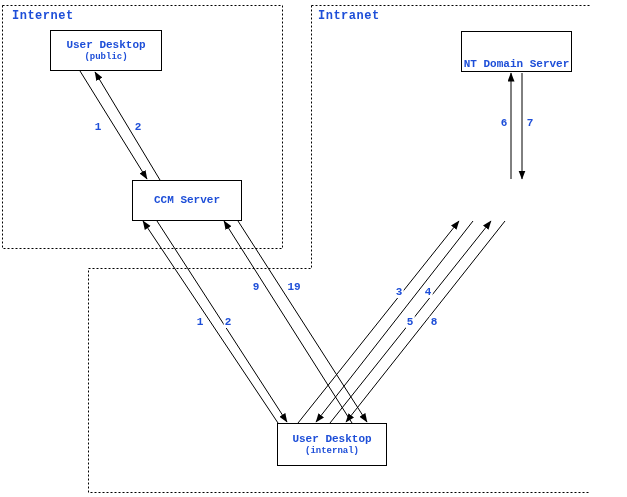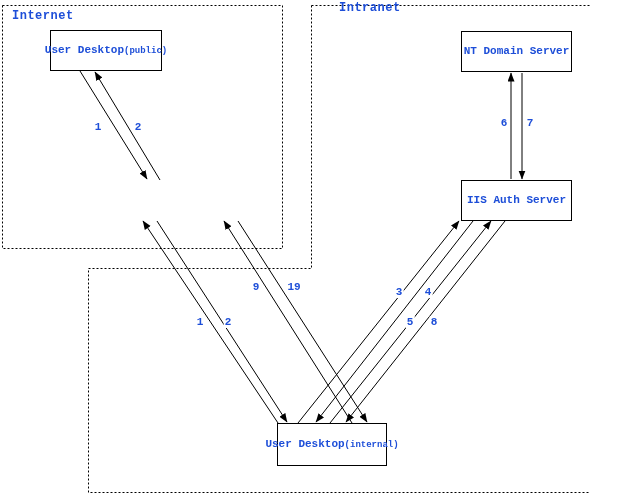--- a/index.html
+++ b/index.html
@@ -24,21 +24,21 @@
     font-weight: bold;
     letter-spacing: 0.5px;
     white-space: nowrap;
   }
   .node {
     position: absolute;
     box-sizing: border-box;
     border: 1px solid #000000;
     background: #ffffff;
     display: flex;
-    flex-direction: row;
+    flex-direction: column;
     align-items: center;
     justify-content: center;
     text-align: center;
   }
   .node-title {
     font-size: 11px;
     font-weight: bold;
     line-height: 13px;
     white-space: nowrap;
   }
@@ -53,21 +53,21 @@
     position: absolute;
     font-size: 11px;
     font-weight: bold;
     transform: translate(-50%, -50%);
     white-space: nowrap;
     background: #ffffff;
     padding: 0 1px;
   }
   #node-user-desktop-public { left: 50px;  top: 30px;  width: 112px; height: 41px; }
   #node-ccm-server          { left: 132px; top: 180px; width: 110px; height: 41px; }
-  #node-nt-domain-server    { left: 461px; top: 31px;  width: 111px; height: 41px; }
+  #node-nt-domain-server    { left: 461px; top: 31px;  width: 111px; height: 41px; justify-content: flex-end; }
   #node-iis-auth-server     { left: 461px; top: 180px; width: 111px; height: 41px; }
   #node-user-desktop-internal { left: 277px; top: 423px; width: 110px; height: 43px; }
 </style>
 </head>
 <body>
 
 <div class="canvas">
 
   <svg class="layer" id="diagram-svg" viewBox="0 0 627 497" xmlns="http://www.w3.org/2000/svg">
     <defs>
@@ -87,35 +87,35 @@
         <line x1="298" y1="423" x2="459" y2="221" stroke="#000000" stroke-width="1" marker-end="url(#arr)"></line>
         <line x1="473" y1="221" x2="316" y2="422" stroke="#000000" stroke-width="1" marker-end="url(#arr)"></line>
         <line x1="330" y1="423" x2="491" y2="221" stroke="#000000" stroke-width="1" marker-end="url(#arr)"></line>
         <line x1="505" y1="221" x2="346" y2="422" stroke="#000000" stroke-width="1" marker-end="url(#arr)"></line>
         <line x1="511" y1="179" x2="511" y2="73" stroke="#000000" stroke-width="1" marker-end="url(#arr)"></line>
         <line x1="522" y1="73" x2="522" y2="179" stroke="#000000" stroke-width="1" marker-end="url(#arr)"></line>
       </g>
   </svg>
 
   <span class="zone-label" style="left:12px; top:9px;">Internet</span>
-  <span class="zone-label" style="left:318px; top:1px;margin-left:21px;">Intranet</span>
+  <span class="zone-label" style="left:318px; top:9px;">Intranet</span>
 
   <div class="node" id="node-user-desktop-public">
     <span class="node-title">User Desktop</span>
     <span class="node-sub">(public)</span>
   </div>
 
+  <div class="node" id="node-ccm-server">
+    <span class="node-title">CCM Server</span>
+  </div>
 
   <div class="node" id="node-nt-domain-server">
     <span class="node-title">NT Domain Server</span>
   </div>
 
-  <div class="node" id="node-iis-auth-server">
-    <span class="node-title">IIS Auth Server</span>
-  </div>
 
   <div class="node" id="node-user-desktop-internal">
     <span class="node-title">User Desktop</span>
     <span class="node-sub">(internal)</span>
   </div>
 
   <div id="edge-labels">
       <span class="edge-label" style="left: 98px; top: 127px;">1</span>
       <span class="edge-label" style="left: 138px; top: 127px;">2</span>
       <span class="edge-label" style="left: 200px; top: 322px;">1</span>

